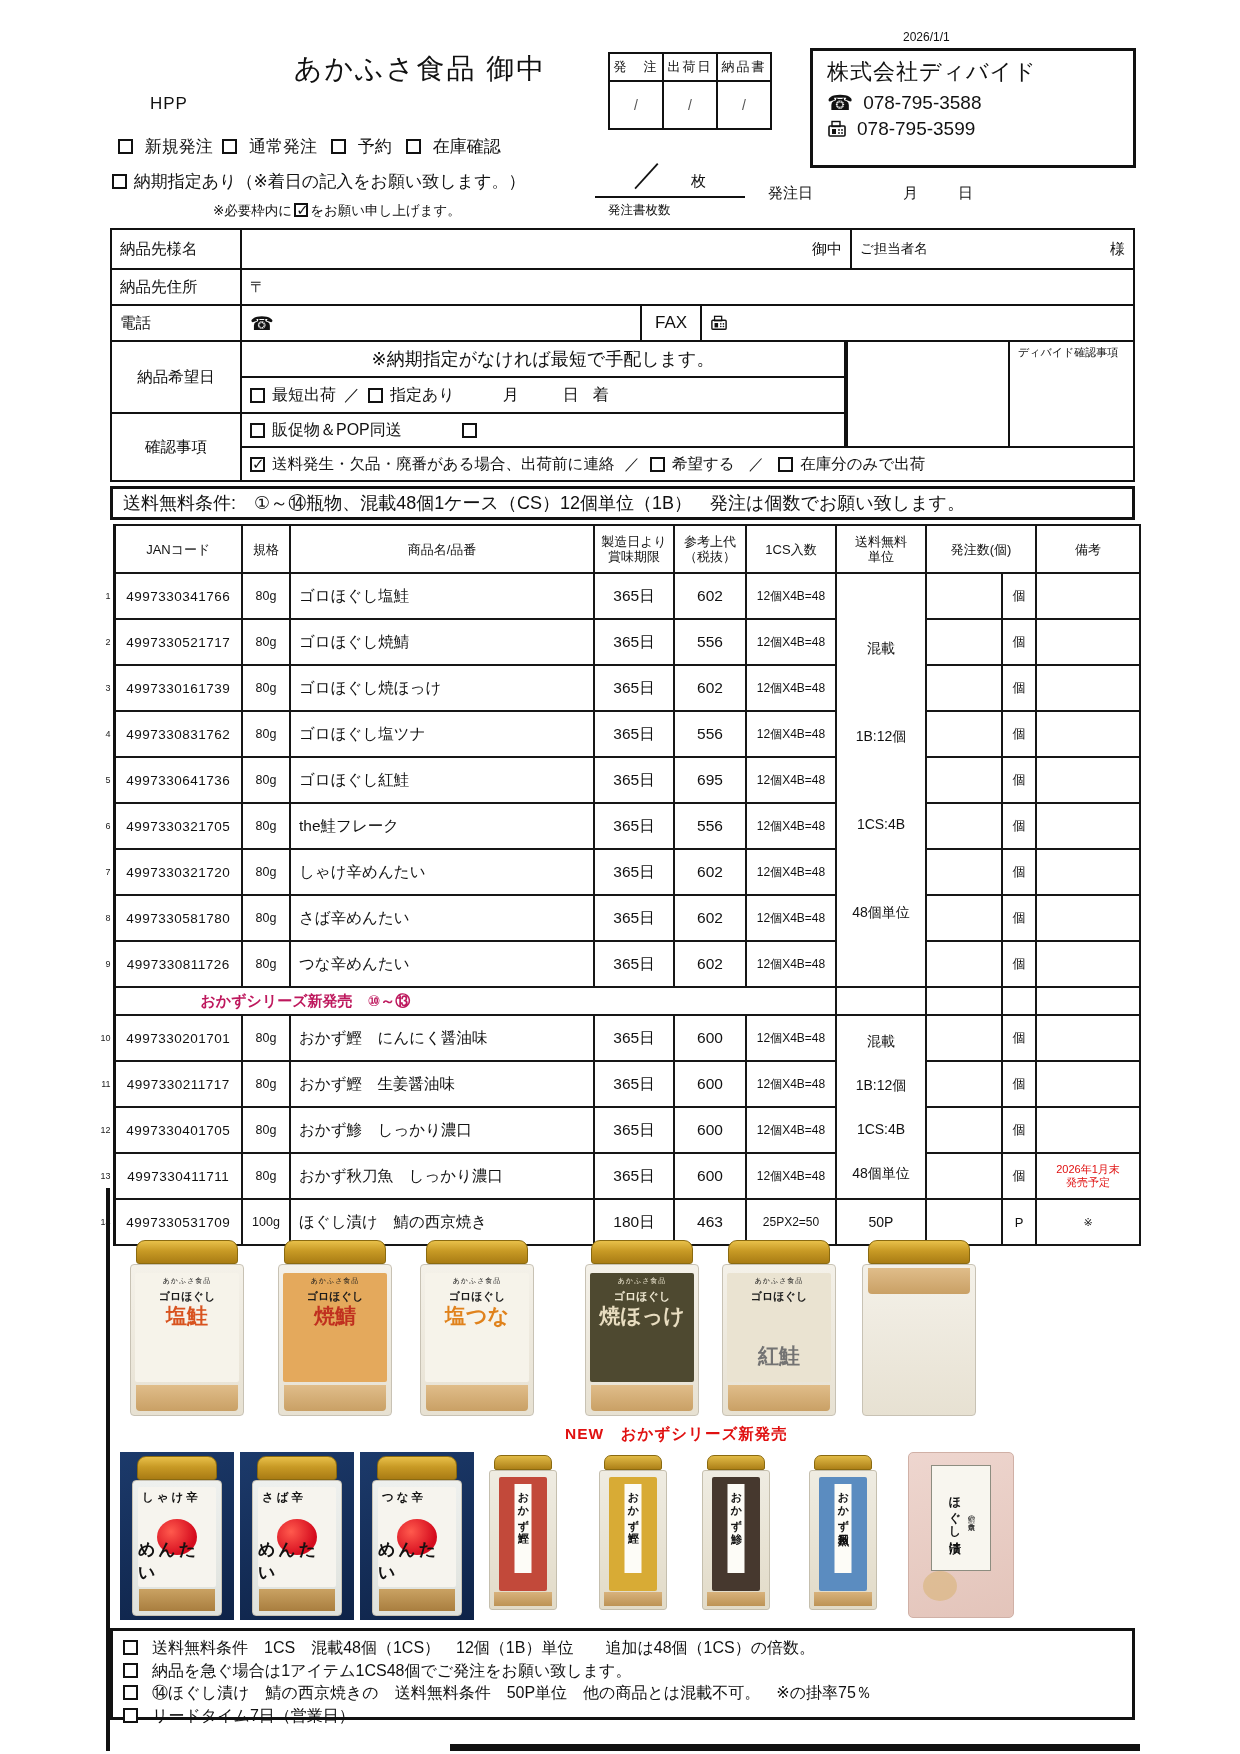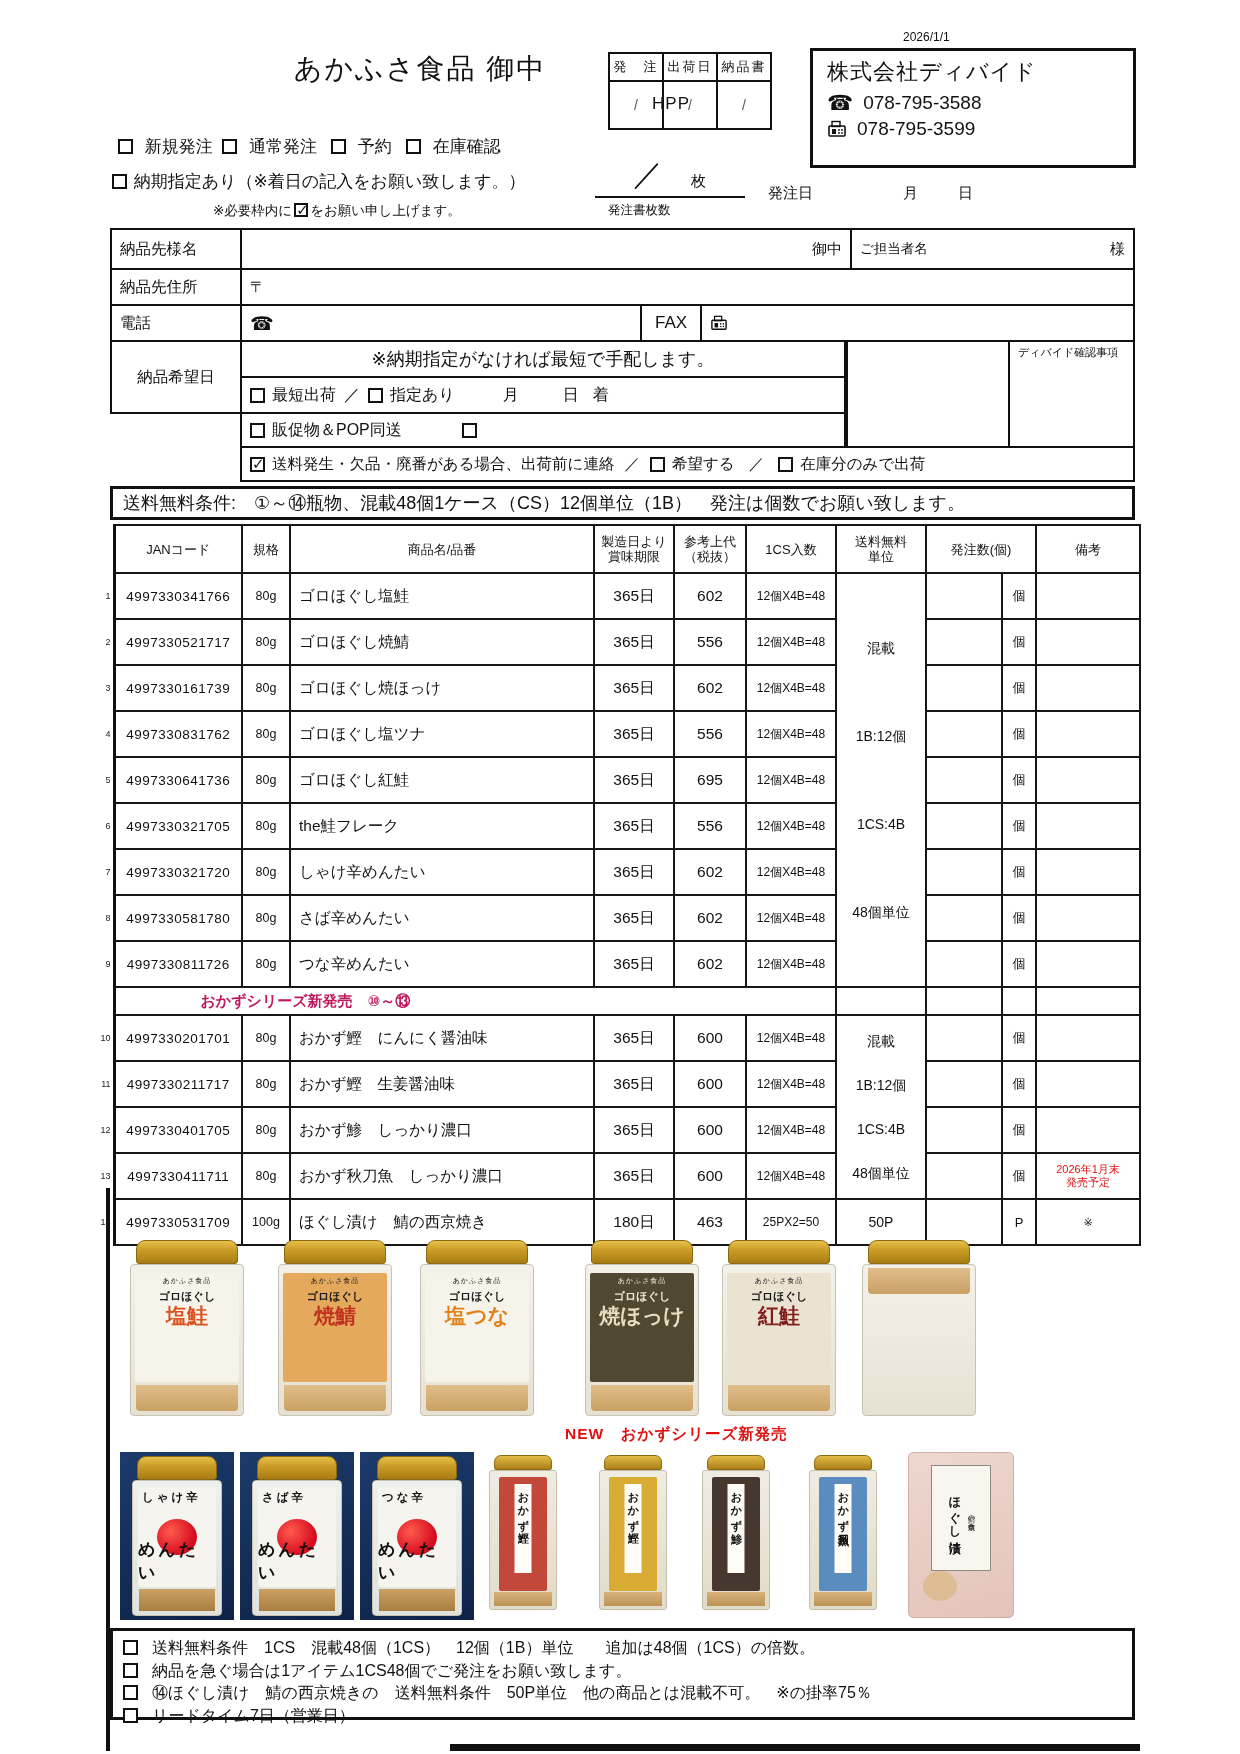--- a/index.html
+++ b/index.html
@@ -104,21 +104,21 @@
   .faxsvg{display:inline-block;vertical-align:-3px;}
 </style>
 </head>
 <body>
 
 <div id="page">
 
   <div class="abs doc-date" style="left:903px;top:30px;">2026/1/1</div>
 
   <div class="abs doc-title" style="left:150px;top:50px;width:540px;text-align:center;">あかふさ食品 御中</div>
-  <div class="abs doc-sub" style="left:150px;top:94px;width:540px;text-align:right;">HPP</div>
+  <div class="abs doc-sub" style="left:150px;top:94px;width:540px;text-align:left;">HPP</div>
 
   <div class="abs hline" style="left:118px;top:135px;">
     <span class="cb"></span>
     <span>新規発注</span>&nbsp;
     <span class="cb"></span>
     <span>通常発注</span>&nbsp;&nbsp;
     <span class="cb"></span>
     <span>予約</span>&nbsp;&nbsp;
     <span class="cb"></span>
     <span>在庫確認</span>
@@ -214,20 +214,21 @@
     <span class="cb"></span>
     <span>最短出荷</span>
     <span style="margin:0 8px;">／</span>
     <span class="cb"></span>
     <span>指定あり</span>
     <span style="margin-left:48px;">月</span>
     <span style="margin-left:44px;">日</span>
     <span style="margin-left:14px;">着</span>
   </div>
 
+  <div class="cell lab center" style="left:110px;top:412px;width:132px;height:70px;">確認事項</div>
   <div class="cell" style="left:240px;top:412px;width:606px;height:36px;font-size:16px;">
     <span class="cb"></span>
     <span>販促物＆POP同送</span>
     <span class="cb" style="margin-left:60px;"></span>
   </div>
 
   <div class="cell" style="left:846px;top:340px;width:164px;height:108px;"></div>
   <div class="cell topalign" style="left:1008px;top:340px;width:127px;height:108px;font-size:11px;">ディバイド確認事項</div>
 
   <div class="cell" style="left:240px;top:446px;width:895px;height:36px;font-size:15.5px;">
@@ -511,21 +512,21 @@
           </div>
           <div class="jcontent"></div>
         </div>
       </div>
       <div class="jar" style="left: 720px; top: 1240px; width: 118px; height: 180px;">
         <div class="lid"></div>
         <div class="jbody" style="height:152px;">
           <div class="jlabel" style="background:#eae3d1;color:#1a1a1a;">
             <div class="jbrand">あかふさ食品</div>
             <div class="jtop">ゴロほぐし</div>
-            <div class="jmain" style="color:#7f1d1d;">紅鮭</div>
+            <div class="jmain" style="color:#737373;margin-top:40px;">紅鮭</div>
           </div>
           <div class="jcontent"></div>
         </div>
       </div>
       <div class="jar" style="left: 860px; top: 1240px; width: 118px; height: 180px;">
         <div class="lid"></div>
         <div class="jbody" style="height:152px;">
           <div class="jcontent"></div>
         </div>
       </div>

